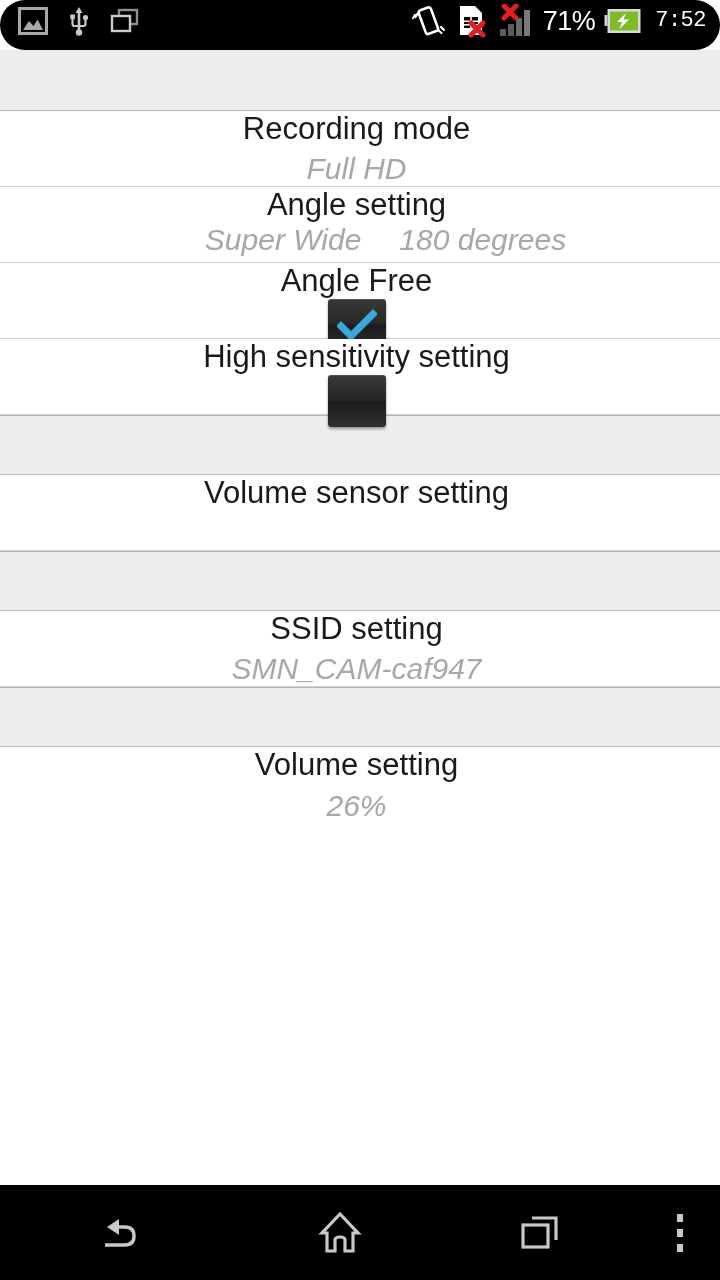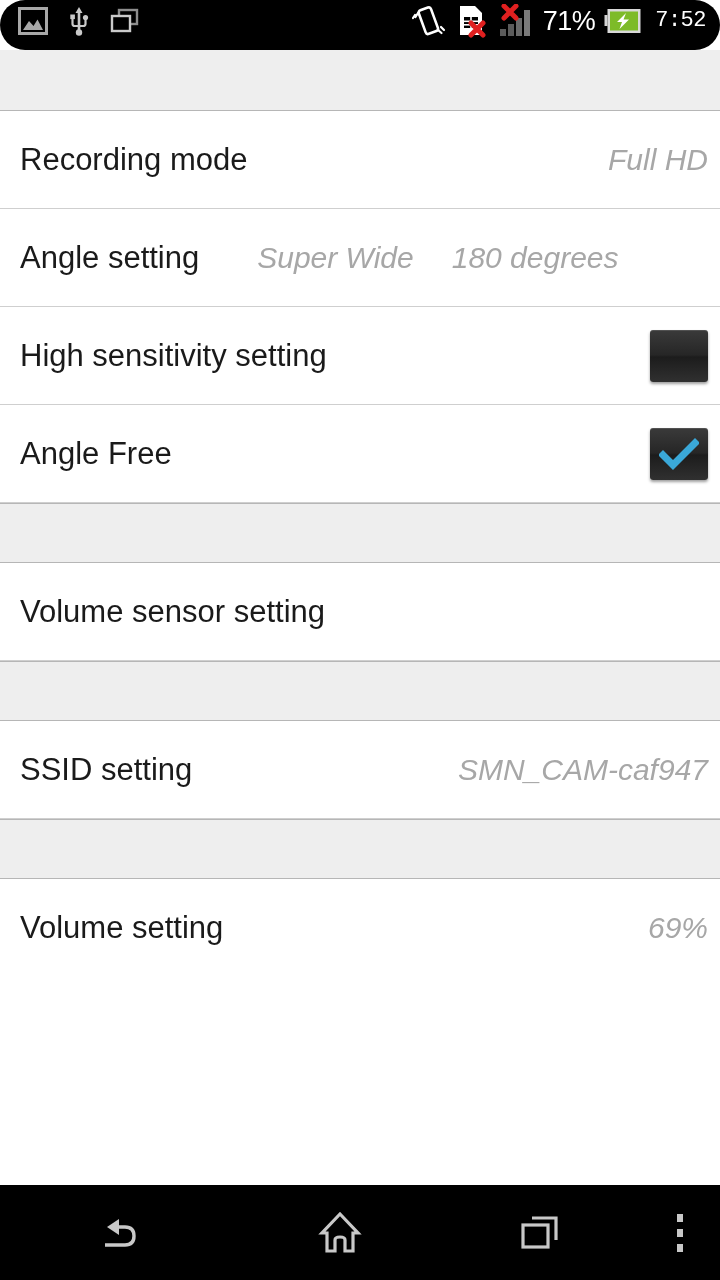--- a/index.html
+++ b/index.html
@@ -80,28 +80,29 @@
     background: #eeeeee;
     border-top: 1px solid #b6b6b6;
     border-bottom: 1px solid #b6b6b6;
     box-sizing: border-box;
   }
   .gap.first {
     border-top: none;
     height: 61px;
   }
   .row {
-    height: 98px;
+    height: 76px;
     background: #ffffff;
     display: flex;
     align-items: center;
-    padding: 0 12px 0 20px;
+    padding: 0 27px 0 20px;
     box-sizing: border-box;
     border-bottom: 1px solid #cfcfcf;
     position: relative;
+    flex-direction: column;
   }
   .row.no-border { border-bottom: none; }
   .row-title {
     font-size: 31px;
     color: #1a1a1a;
     font-weight: 400;
     letter-spacing: 0px;
     white-space: nowrap;
   }
   .row-spacer { flex: 1 1 auto; }
@@ -255,35 +256,35 @@
 
     <div class="row">
       <span class="row-title">Angle setting</span>
       <span class="row-values-multi">
         <span class="row-value">Super Wide</span>
         <span class="row-value">180 degrees</span>
       </span>
     </div>
 
     <div class="row">
-      <span class="row-title">High sensitivity setting</span>
-      <span class="row-spacer"></span>
-      <span class="checkbox"></span>
-    </div>
-
-    <div class="row">
       <span class="row-title">Angle Free</span>
       <span class="row-spacer"></span>
       <span class="checkbox">
         <svg width="40" height="32" viewBox="0 0 40 32">
           <path d="M4 17 L14 27 L36 5" fill="none" stroke="#3aa8d8" stroke-width="7" stroke-linecap="square" stroke-linejoin="miter"></path>
         </svg>
       </span>
     </div>
 
+    <div class="row">
+      <span class="row-title">High sensitivity setting</span>
+      <span class="row-spacer"></span>
+      <span class="checkbox"></span>
+    </div>
+
     <div class="gap"></div>
 
 
     <div class="row">
       <span class="row-title">Volume sensor setting</span>
       <span class="row-spacer"></span>
       <span class="row-value"></span>
     </div>
 
     <div class="gap"></div>
@@ -293,21 +294,21 @@
       <span class="row-title">SSID setting</span>
       <span class="row-spacer"></span>
       <span class="row-value">SMN_CAM-caf947</span>
     </div>
 
     <div class="gap"></div>
 
     <div class="row no-border">
       <span class="row-title">Volume setting</span>
       <span class="row-spacer"></span>
-      <span class="row-value">69%</span>
+      <span class="row-value">26%</span>
     </div>
 
   </div>
 
   <div class="nav-bar">
 
     <span class="nav-btn nav-back">
       <span>
         <svg width="46" height="40" viewBox="0 0 46 40">
           <path d="M10 14 L22 6 L22 22 Z" fill="#c8c8c8"></path>

